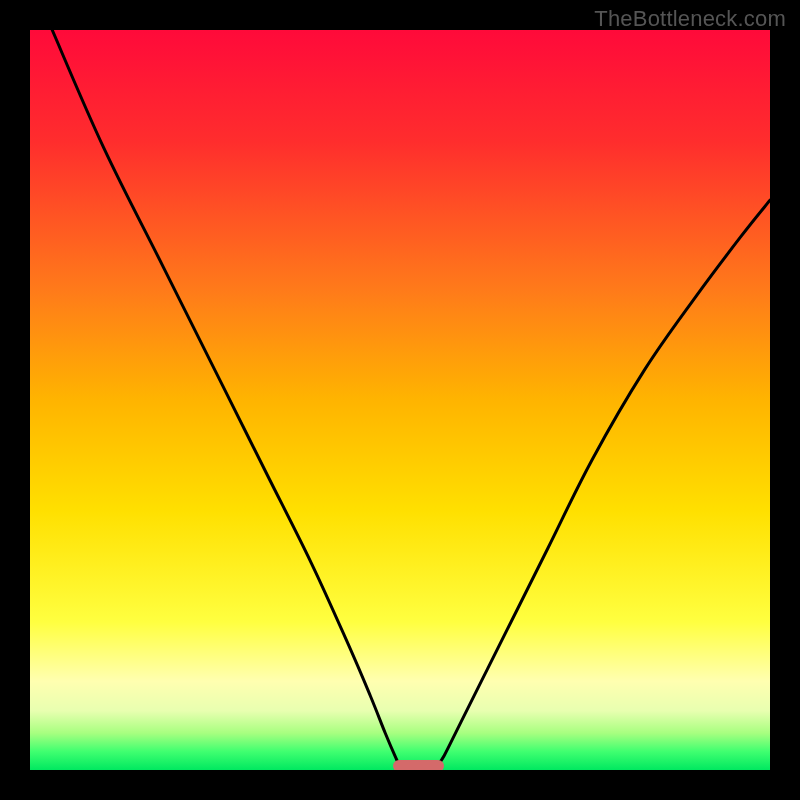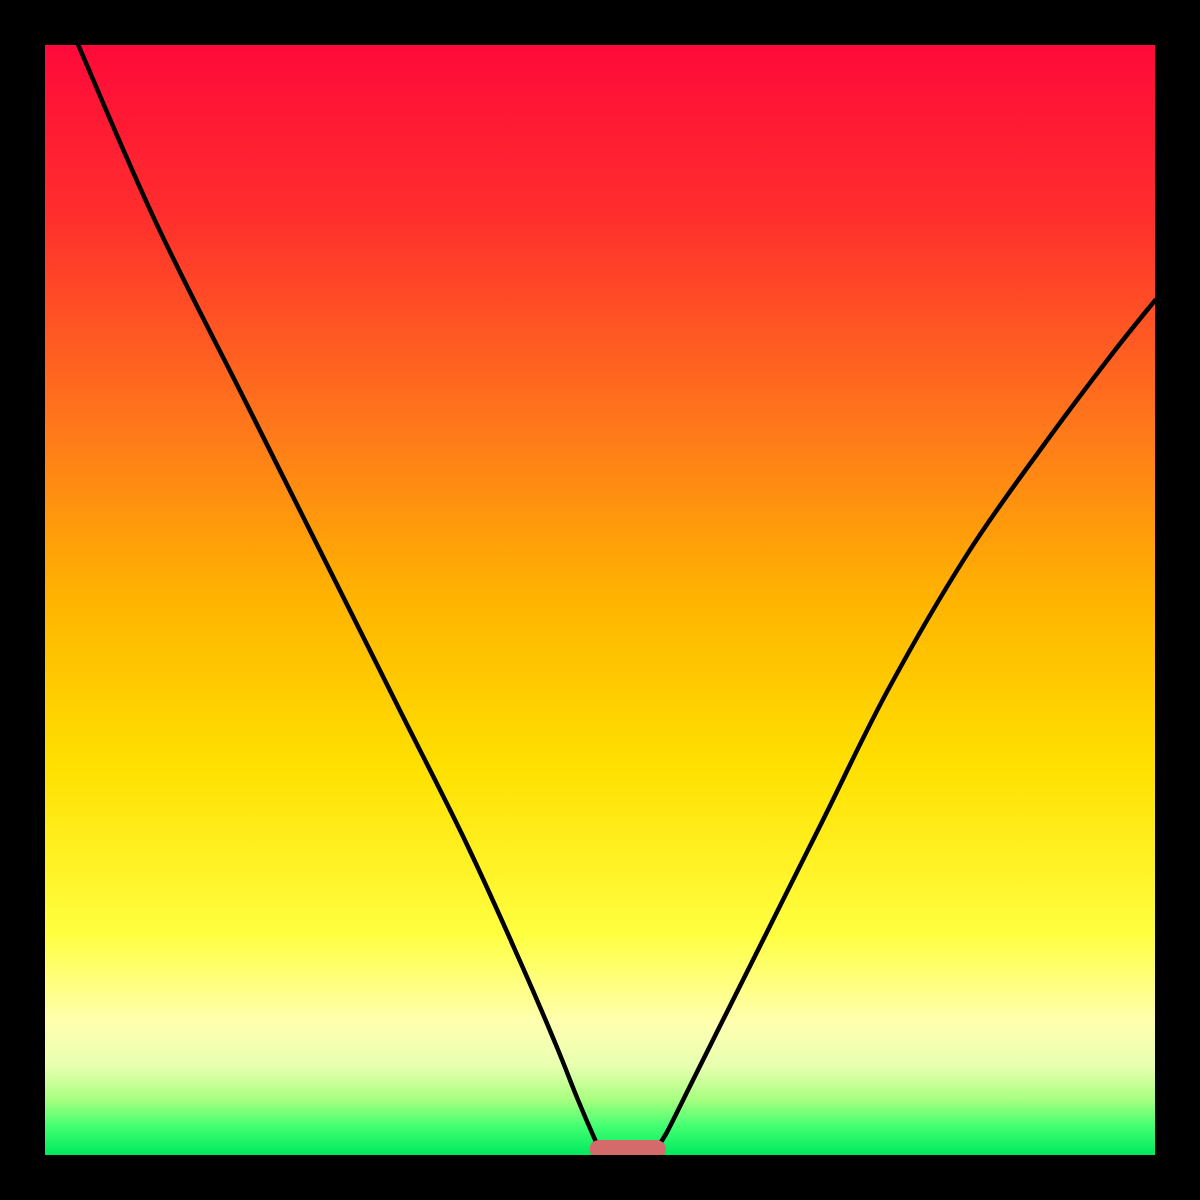--- a/index.html
+++ b/index.html
@@ -54,20 +54,21 @@
     font-weight: 500;
     letter-spacing: 0.2px;
     user-select: none;
   }
 </style>
 </head>
 <body>
 
 <div class="frame">
 
+  <div class="watermark">TheBottleneck.com</div>
 
   <div class="plot-area">
     <svg class="gradient" viewBox="0 0 740 740" preserveAspectRatio="none">
       <defs>
         <linearGradient id="bg-grad" x1="0" y1="0" x2="0" y2="1">
             <stop offset="0%" stop-color="#ff0a3a"></stop>
             <stop offset="15%" stop-color="#ff2d2d"></stop>
             <stop offset="35%" stop-color="#ff7a1a"></stop>
             <stop offset="50%" stop-color="#ffb400"></stop>
             <stop offset="65%" stop-color="#ffe000"></stop>

